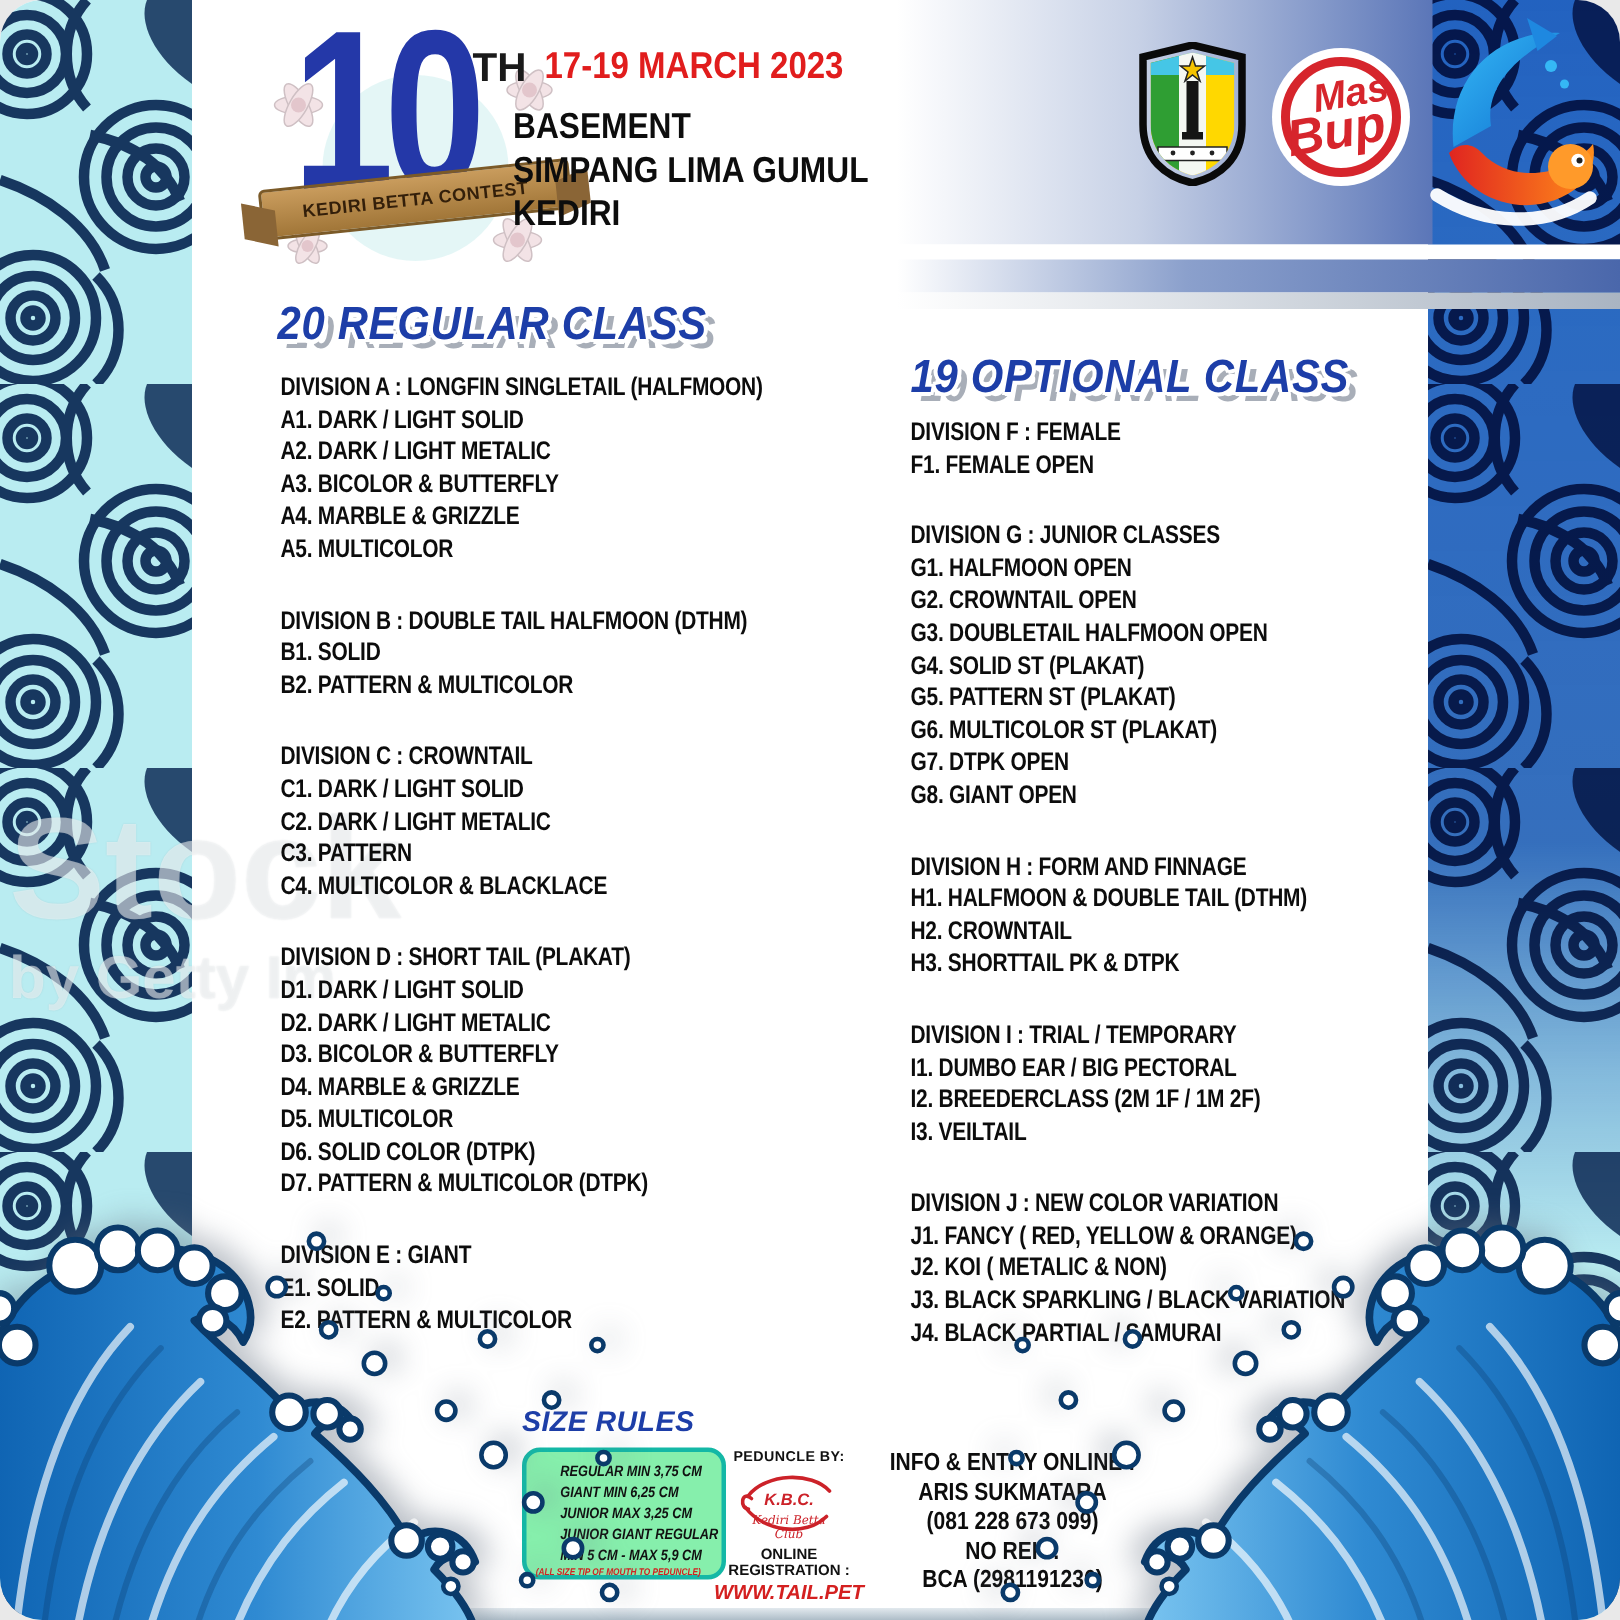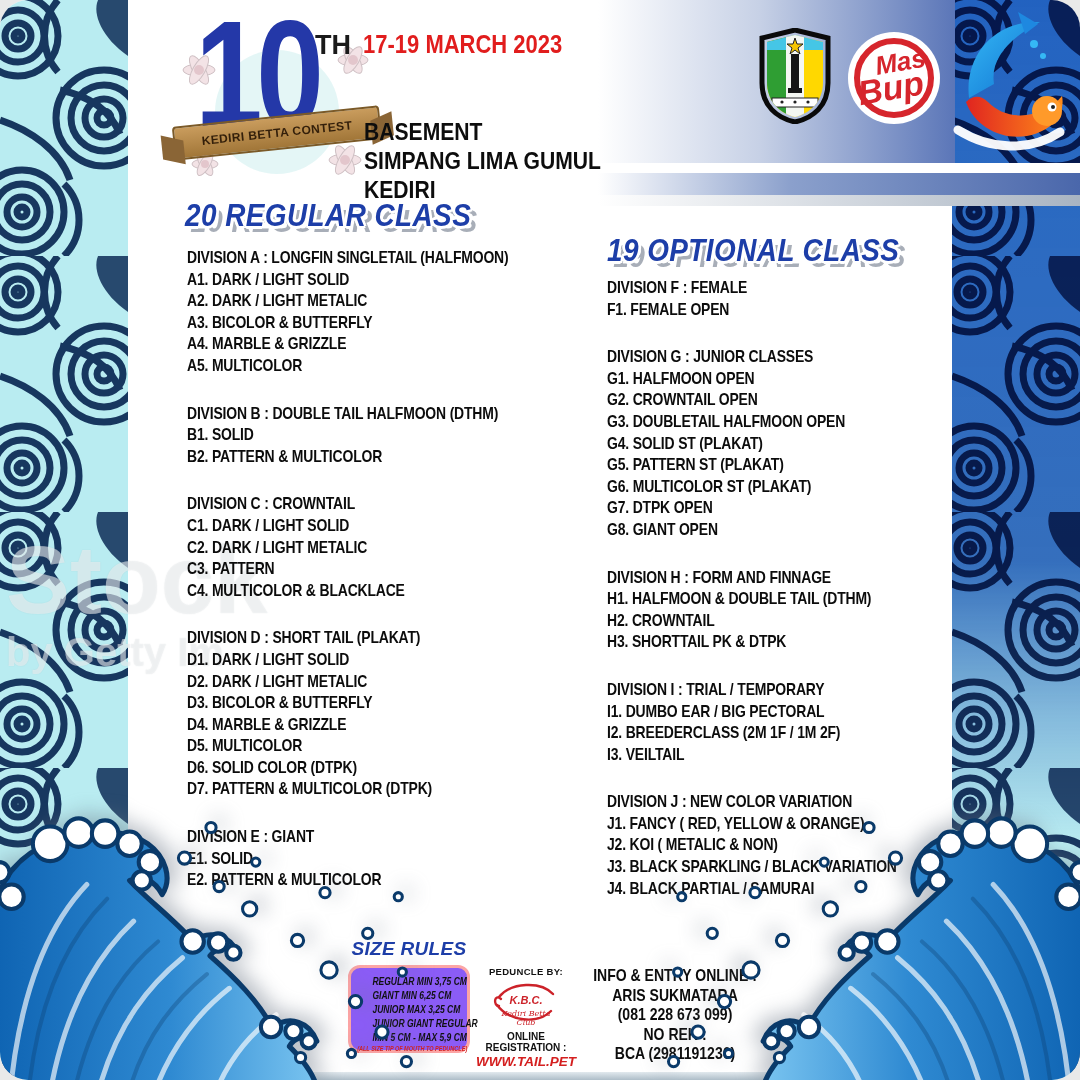--- a/index.html
+++ b/index.html
@@ -32,22 +32,22 @@
   .ribbon{position:absolute;left:8px;top:104px;width:204px;height:30px;transform:rotate(-6deg);
       background:linear-gradient(#c99c5d,#a17638);border:2px solid #7b5a28;border-radius:4px;
       display:flex;align-items:center;justify-content:center;z-index:2;}
   .ribbon:before,.ribbon:after{content:"";position:absolute;top:9px;width:22px;height:24px;
       background:#8a6536;z-index:-1;}
   .ribbon:before{left:-14px;transform:skewY(18deg);}
   .ribbon:after{right:-14px;transform:skewY(-18deg);}
   .ribbon span{font-size:12px;font-weight:bold;color:#331f0a;letter-spacing:.4px;white-space:nowrap;}
 
   .date{position:absolute;left:363px;top:30px;z-index:3;font-size:25px;font-weight:bold;color:#e11d1d;}
-  .venue{position:absolute;left:364px;top:70px;z-index:3;font-size:24px;font-weight:bold;
-         color:#0d0d0d;line-height:29px;margin-top:47px;}
+  .venue{position:absolute;left:342px;top:70px;z-index:3;font-size:24px;font-weight:bold;
+         color:#0d0d0d;line-height:29px;}
   .cond{display:inline-block;transform:scaleX(.88);transform-origin:0 50%;white-space:nowrap;}
 
   .emblem{position:absolute;left:758px;top:28px;width:74px;height:96px;z-index:4;}
   .masbup{position:absolute;left:848px;top:32px;width:92px;height:92px;border-radius:50%;
       background:#fff;z-index:4;display:flex;align-items:center;justify-content:center;}
   .masbup .ring{position:absolute;inset:6px;border:6px solid #d6252c;border-radius:50%;}
   .masbup .txt{transform:rotate(-10deg);color:#d6252c;font-weight:bold;line-height:.82;text-align:center;}
   .masbup .mas{display:block;font-size:26px;padding-left:18px;font-style:italic;}
   .masbup .bup{display:block;font-size:34px;padding-right:10px;font-style:italic;}
   .fishlogo{position:absolute;left:948px;top:10px;width:120px;height:145px;z-index:4;}
@@ -60,24 +60,24 @@
   .h-reg{left:185px;top:198px;}
   .h-opt{left:607px;top:233px;}
   .col{position:absolute;z-index:3;width:370px;}
   .col-left{left:187px;top:247px;}
   .col-right{left:607px;top:277px;}
   .division{margin-bottom:26px;}
   .dline{font-size:17px;font-weight:bold;color:#0c0c0c;line-height:21.6px;white-space:nowrap;
          transform:scaleX(.82);transform-origin:0 50%;letter-spacing:-.2px;}
 
   
-  .size-rules{position:absolute;left:348px;top:938px;width:122px;text-align:center;z-index:3;}
+  .size-rules{position:absolute;left:348px;top:938px;width:136px;z-index:3;}
   .size-head{font-size:19px;font-weight:bold;font-style:italic;color:#1d3ea8;letter-spacing:.3px;
              margin-bottom:5px;}
-  .size-box{border:3px solid #fca5a5;border-radius:12px;background:#8b5cf6;padding:7px 15px 5px;}
+  .size-box{border:3px solid #14b8a6;border-radius:12px;background:#86efac;padding:7px 15px 5px;}
   .sline{font-size:10px;font-weight:bold;font-style:italic;color:#101010;line-height:14px;
          white-space:nowrap;transform:scaleX(.85);transform-origin:center;}
   .size-note{font-size:6.5px;font-weight:bold;font-style:italic;color:#d42020;margin-top:3px;
          white-space:nowrap;transform:scaleX(.85);transform-origin:center;}
 
   .organizer{position:absolute;left:470px;top:966px;width:112px;text-align:center;z-index:3;}
   .org-label{font-size:9.5px;font-weight:bold;color:#111;letter-spacing:.3px;}
   .kbc{position:relative;width:70px;height:48px;margin:2px auto 0;}
   .kbc .abbr{position:absolute;left:0;right:0;top:15px;font-size:11px;font-weight:bold;
        font-style:italic;color:#cc2229;}

